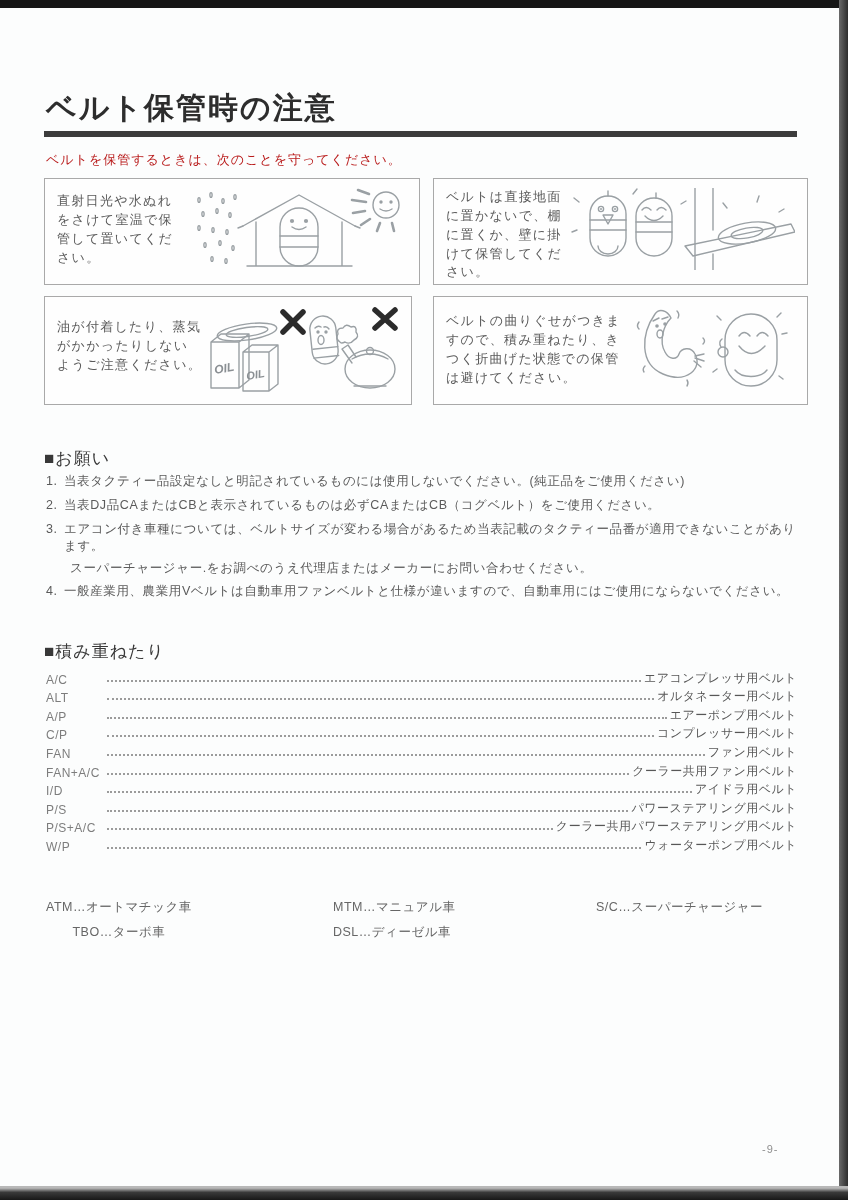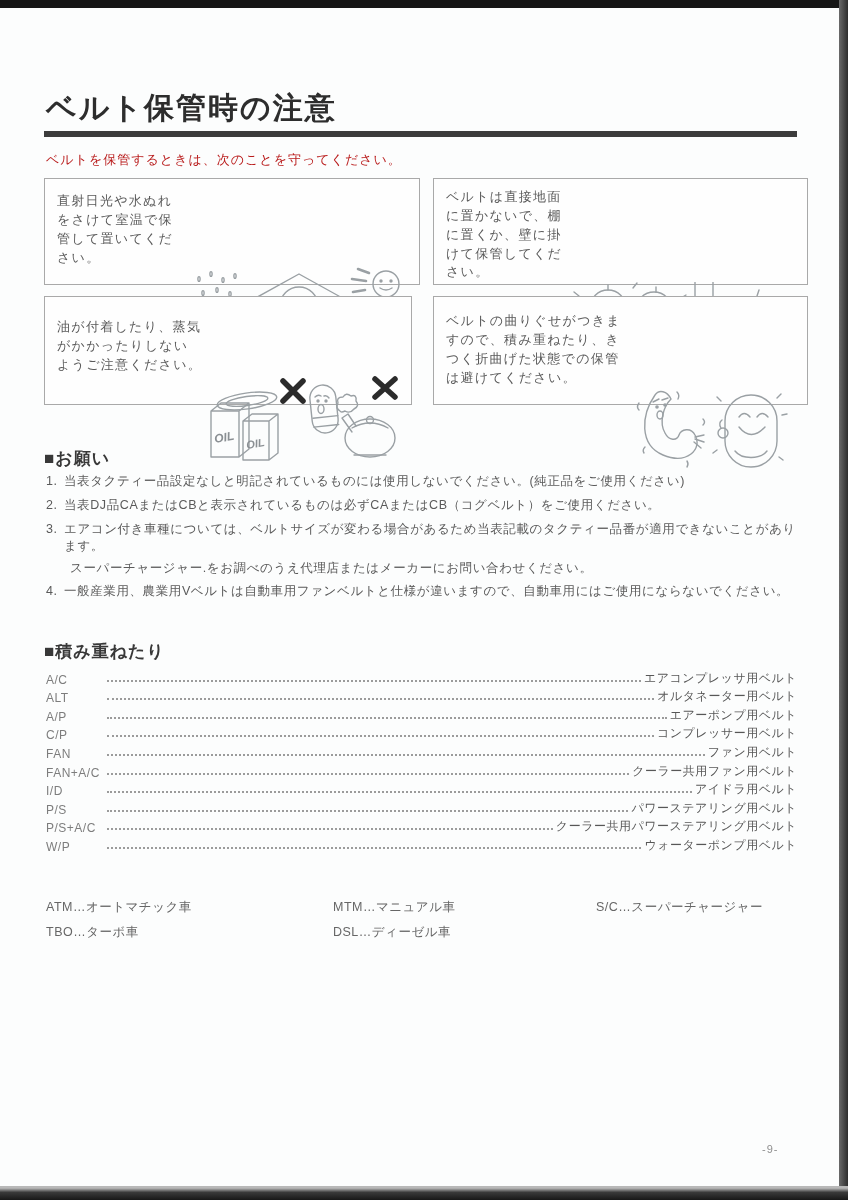--- a/index.html
+++ b/index.html
@@ -21,57 +21,57 @@
                  background: linear-gradient(to bottom, #b8b8b8 15%, #3a3a3a 45%, #181818); }
 
   
   .title { position: absolute; left: 46px; top: 88px; font-size: 30px; font-weight: 800;
            color: #2d2d2d; letter-spacing: 2px; }
   .title-rule { position: absolute; left: 44px; top: 131px; width: 753px; height: 6px; background: #3c3c3c; }
   .intro { position: absolute; left: 46px; top: 151px; font-size: 13px; color: #b91c1c; letter-spacing: 1px; }
 
   
   .sbox { position: absolute; border: 1px solid #a9a9a9; background: #fefefe;
-          display: flex; align-items: flex-start; padding: 9px 12px; flex-direction: column; }
+          display: flex; align-items: flex-start; padding: 9px 12px; }
   .sbox--1 { left: 44px;  top: 178px; width: 376px; height: 107px; }
   .sbox--2 { left: 433px; top: 178px; width: 375px; height: 107px; }
   .sbox--3 { left: 44px;  top: 296px; width: 368px; height: 109px; }
   .sbox--4 { left: 433px; top: 296px; width: 375px; height: 109px; font-family: Liberation Serif, serif; }
   .sbox-text { font-size: 13px; line-height: 1.45; letter-spacing: 1.3px; color: #5a5a5a; }
   .sbox--1 .sbox-text { width: 118px; margin-top: 4px; }
   .sbox--2 .sbox-text { width: 118px; }
   .sbox--3 .sbox-text { width: 146px; margin-top: 12px; }
   .sbox--4 .sbox-text { width: 176px; margin-top: 6px; }
   .sbox-art { margin-left: auto; flex: none; }
   .art { stroke: #9aa0a4; fill: none; stroke-width: 1.4; stroke-linecap: round; stroke-linejoin: round; }
   .art .fill { fill: #9aa0a4; stroke: none; }
   .art .xmark { stroke: #2b2b2b; stroke-width: 5.5; }
   .art text { stroke: none; fill: #8a8f93; font-weight: bold; font-style: italic;
               font-family: "Liberation Sans", sans-serif; }
 
   
-  .sec-heading { position: absolute; font-size: 17px; font-weight: 700; color: #383838; letter-spacing: 1px; }
+  .sec-heading { position: absolute; font-size: 17px; font-weight: 400; color: #383838; letter-spacing: 1px; }
   .onegai-heading { left: 44px; top: 447px; }
   .onegai-list { position: absolute; left: 46px; top: 473px; width: 760px; }
   .onegai-item { display: flex; font-size: 12.5px; color: #5a5a5a; line-height: 1.35;
                  letter-spacing: 0.6px; margin-bottom: 7px; }
   .onegai-num { flex: none; width: 18px; }
   .onegai-line2 { margin-top: 5px; padding-left: 6px; }
 
   
   .abbr-heading { left: 44px; top: 640px; }
   .abbr-table { position: absolute; left: 46px; top: 669px; width: 751px; }
   .abbr-row { display: flex; align-items: flex-end; height: 18.6px; font-size: 12px; letter-spacing: 0.5px; }
   .abbr-label { flex: none; color: #7d7d7d; padding-bottom: 1px; min-width: 58px; }
   .abbr-dots { flex: 1; border-bottom: 2px dotted #9b9b9b; margin: 0 3px 6px 3px; }
   .abbr-desc { flex: none; color: #575757; padding-bottom: 1px; }
 
   
   .veh { position: absolute; top: 895px; font-size: 12.5px; color: #666; line-height: 25px; letter-spacing: 0.5px; }
-  .veh--1 { left: 46px; }
+  .veh--1 { left: 46px; text-align: center; }
   .veh--2 { left: 333px; }
   .veh--3 { left: 596px; }
 
   .page-number { position: absolute; left: 762px; top: 1143px; font-size: 11px; color: #8f8f8f; letter-spacing: 1px; }
 </style>
 </head>
 <body>
 
 <div class="page">
 

